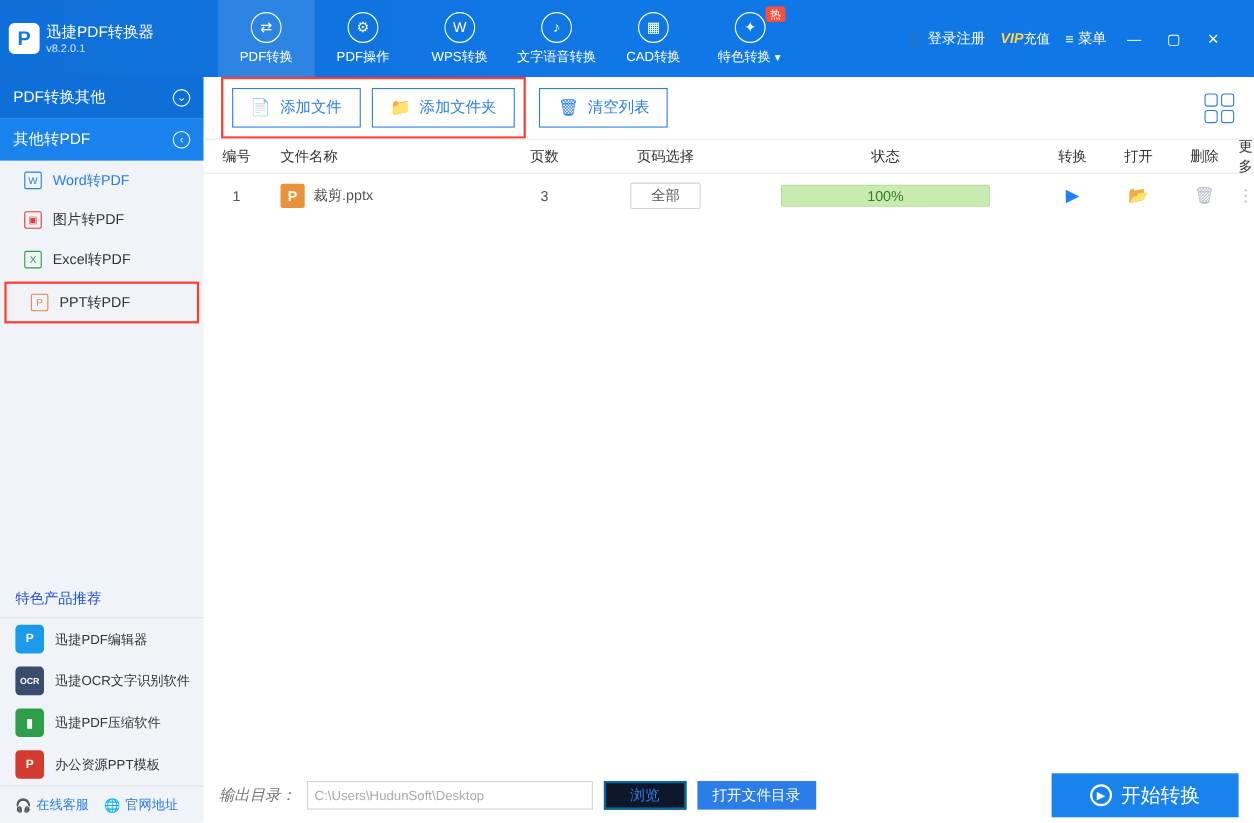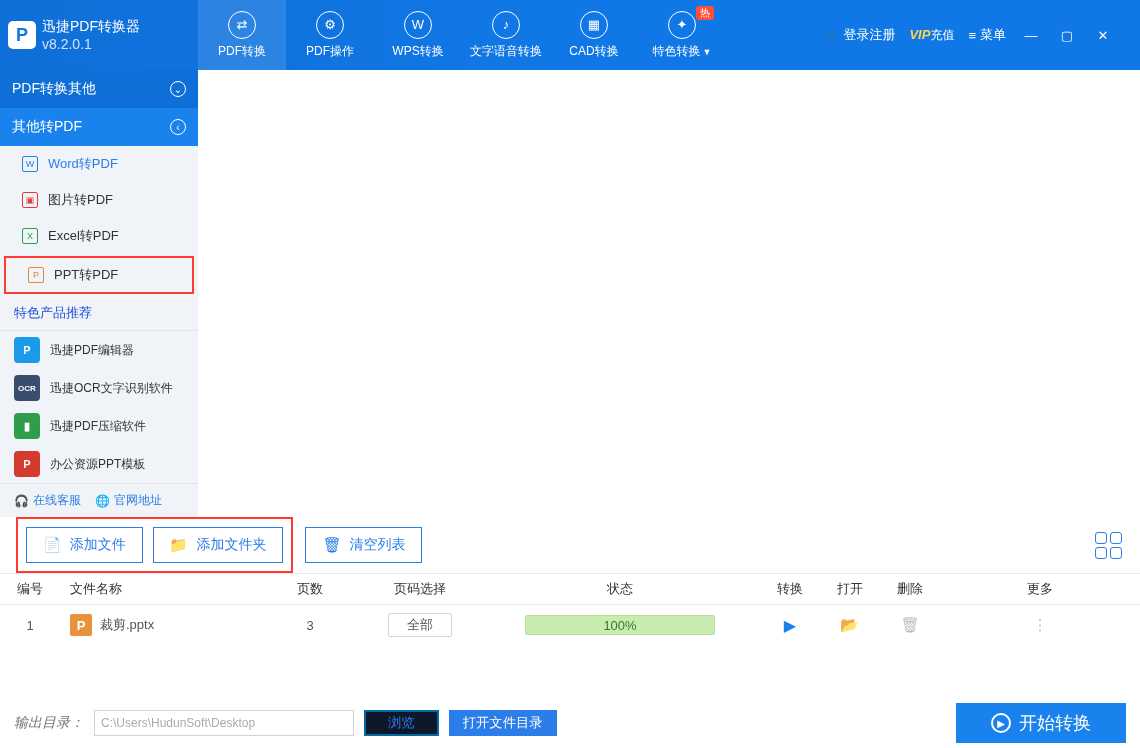--- a/index.html
+++ b/index.html
@@ -2,35 +2,35 @@
 <html><head>
 <meta charset="utf-8">
 <style>
 * { margin: 0; padding: 0; box-sizing: border-box; font-family: "Microsoft YaHei", Arial, sans-serif; }
 body { width: 1140px; height: 748px; background: #fff; overflow: hidden; font-size: 13px; }
 
 .titlebar { height: 70px; background: linear-gradient(to right, #0f6fd8, #1078e6, #1078e6); display: flex; color: #fff; }
 .titlebar .logo-block { width: 198px; display: flex; align-items: center; padding-left: 8px; gap: 6px; }
 .titlebar .logo-block .logo { width: 28px; height: 28px; background: #fff; border-radius: 5px; display: flex; align-items: center; justify-content: center; color: #1078e6; font-weight: bold; font-size: 18px; }
 .titlebar .logo-block .t1 { font-size: 14px; }
-.titlebar .logo-block .t2 { font-size: 14px; color: #cfe4fb; }
+.titlebar .logo-block .t2 { font-size: 10px; color: #cfe4fb; }
 .titlebar .tabs { display: flex; align-items: stretch; flex: 1; }
 .tabwrap { width: 88px; display: flex; flex-direction: column; align-items: center; justify-content: center; gap: 4px; position: relative; cursor: pointer; }
 .tabwrap .ic { width: 28px; height: 28px; border: 1.5px solid #fff; border-radius: 50%; display: flex; align-items: center; justify-content: center; font-size: 13px; }
 .tabwrap.active { background: rgba(255,255,255,0.12); }
 .tabwrap .lbl { font-size: 12px; }
 .tabwrap .caret { font-size: 9px; margin-left: 2px; }
 .tabwrap .badge { position: absolute; top: 6px; right: 12px; background: #ff4d3a; font-size: 10px; padding: 0 4px; border-radius: 3px; }
 .titlebar .right { display: flex; align-items: center; gap: 14px; padding-right: 26px; font-size: 13px; }
 .titlebar .right .vip { color: #ffd54a; font-weight: bold; font-style: italic; }
 .titlebar .right .vip2 { color: #fff; font-size: 12px; }
 .titlebar .right .men { display: flex; align-items: center; gap: 4px; }
 .winbtn { width: 22px; text-align: center; cursor: pointer; }
 
-.body { display: flex; height: 678px; flex-direction: column; }
+.body { display: flex; height: 678px; }
 
 .sidebar { width: 198px; background: #f0f3f7; display: flex; flex-direction: column; }
 .accordion { }
 .acc-head { height: 38px; background: #0f6fd8; color: #fff; display: flex; align-items: center; justify-content: space-between; padding: 0 12px; font-size: 14px; cursor: pointer; }
 .acc-head.light { background: #1a82ec; }
 .acc-list { }
 .acc-item { height: 36px; display: flex; align-items: center; gap: 10px; padding-left: 22px; font-size: 13px; color: #333; cursor: pointer; }
 .acc-item .fi { width: 16px; height: 16px; border: 1.2px solid; display: flex; align-items: center; justify-content: center; font-size: 9px; border-radius: 2px; }
 .acc-item.sel { border: 2px solid #ff3b2f; margin: 2px 4px; height: 38px; }
 .acc-item.word { color: #2b7de9; }

